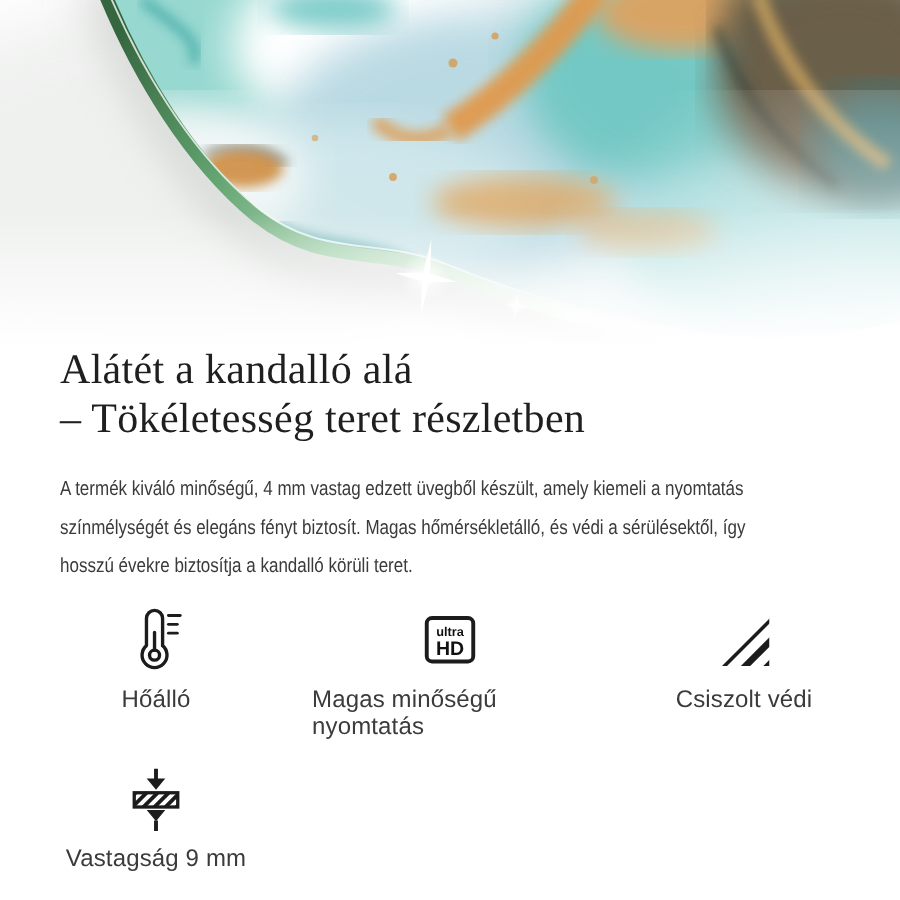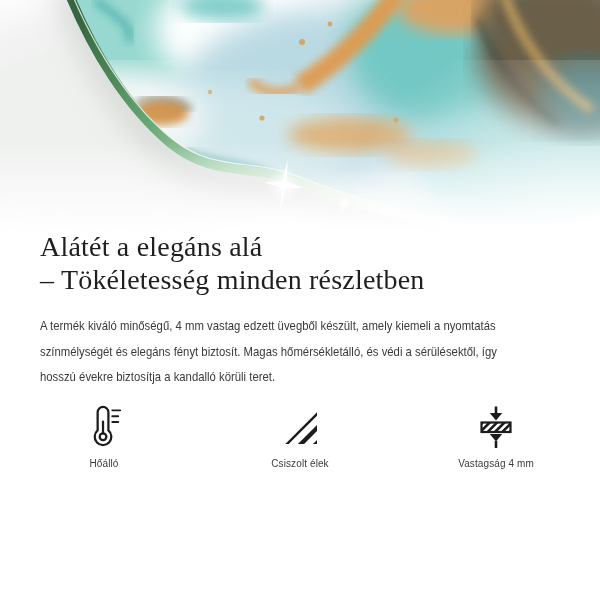--- a/index.html
+++ b/index.html
@@ -21,21 +21,21 @@
     display:block;white-space:nowrap;
     font-size:13.5px;line-height:25.5px;color:#3a3a3a;
   }
   .features{
     position:relative;margin-top:14px;
     display:grid;grid-template-columns:208px 184px 208px;row-gap:16px;
     justify-items:center;
   }
   .feature{display:flex;flex-direction:column;align-items:center;}
   .icon-box{height:46px;display:flex;align-items:center;justify-content:center;}
-  .flabel{margin-top:8px;font-size:10px;color:#3b3b3b;letter-spacing:.1px;}
+  .flabel{margin-top:8px;font-size:16px;color:#3b3b3b;letter-spacing:.1px;}
   .fic{stroke:#1c1c1c;fill:none;stroke-width:2.3;}
 </style>
 </head>
 <body>
 
 <div>
 
   <div class="hero">
     <svg width="600" height="256" viewBox="0 0 600 256">
       <defs>
@@ -125,22 +125,22 @@
       </g>
       <g transform="translate(344,204) rotate(8) scale(0.38)" opacity="0.85">
         <circle r="17" fill="url(#glow)"></circle>
         <path d="M0,-26 L2.3,-3 L21,0 L2.3,3 L0,26 L-2.3,3 L-21,0 L-2.3,-3 Z" fill="#ffffff"></path>
       </g>
     </svg>
   </div>
 
   <div class="content">
     <h1>
-      <span>Alátét a elegáns alá</span>
-      <span>– Tökéletesség minden részletben</span>
+      <span>Alátét a kandalló alá</span>
+      <span>– Tökéletesség teret részletben</span>
     </h1>
     <div class="desc">
       <span>A termék kiváló minőségű, 4 mm vastag edzett üvegből készült, amely kiemeli a nyomtatás</span>
       <span>színmélységét és elegáns fényt biztosít. Magas hőmérsékletálló, és védi a sérülésektől, így</span>
       <span>hosszú évekre biztosítja a kandalló körüli teret.</span>
     </div>
   </div>
 
   <div class="features">
 
@@ -151,56 +151,66 @@
           <circle cx="19" cy="33.5" r="3.4"></circle>
           <line x1="19" y1="18" x2="19" y2="30"></line>
           <line x1="28.5" y1="6.5" x2="36.5" y2="6.5" stroke-width="2"></line>
           <line x1="28.5" y1="12.5" x2="34.5" y2="12.5" stroke-width="2"></line>
           <line x1="28.5" y1="18.5" x2="34.5" y2="18.5" stroke-width="2"></line>
         </svg>
       </div>
       <span class="flabel">Hőálló</span>
     </div>
 
+    <div class="feature">
+      <div class="icon-box">
+        <svg width="40" height="44" viewBox="0 0 40 44">
+          <rect x="4.5" y="7" width="31" height="29" rx="3.5" fill="none" stroke="#1c1c1c" stroke-width="2.6"></rect>
+          <text x="20" y="19" text-anchor="middle" font-family="Liberation Sans, sans-serif" font-size="8.5" font-weight="700" fill="#111">ultra</text>
+          <text x="20" y="31.5" text-anchor="middle" font-family="Liberation Sans, sans-serif" font-size="13" font-weight="800" fill="#111">HD</text>
+        </svg>
+      </div>
+      <span class="flabel">Magas minőségű nyomtatás</span>
+    </div>
 
 
 
     <div class="feature">
       <div class="icon-box">
         <svg width="40" height="40" viewBox="0 0 40 40">
           <defs>
             <clipPath id="triClip">
                 <path d="M3,37 L37,37 L37,3 Z"></path>
               </clipPath>
           </defs>
           <g clip-path="url(#triClip)" stroke="#1c1c1c">
             <line x1="5" y1="39" x2="39" y2="5" stroke-width="2.4"></line>
             <line x1="12" y1="46" x2="46" y2="12" stroke-width="4.4"></line>
             <line x1="19.5" y1="53.5" x2="53.5" y2="19.5" stroke-width="4.4"></line>
             <line x1="27" y1="61" x2="61" y2="27" stroke-width="4.4"></line>
             <line x1="34.5" y1="68.5" x2="68.5" y2="34.5" stroke-width="4.4"></line>
           </g>
         </svg>
       </div>
-      <span class="flabel">Csiszolt élek</span>
+      <span class="flabel">Csiszolt védi</span>
     </div>
 
     <div class="feature">
       <div class="icon-box">
         <svg width="40" height="44" viewBox="0 0 40 44">
           <defs>
             <pattern id="hatchp" width="5.2" height="5.2" patternUnits="userSpaceOnUse" patternTransform="rotate(45)">
               <rect width="5.2" height="5.2" fill="#ffffff"></rect>
               <rect width="2.6" height="5.2" fill="#1c1c1c"></rect>
             </pattern>
           </defs>
           <line x1="20" y1="1.5" x2="20" y2="8.5" stroke="#1c1c1c" stroke-width="2.6"></line>
           <path d="M13.8,8 H26.2 L20,15.5 Z" fill="#1c1c1c"></path>
           <rect x="5.5" y="17.5" width="29" height="9.5" fill="url(#hatchp)" stroke="#1c1c1c" stroke-width="2.2"></rect>
           <path d="M13.8,36.5 H26.2 L20,29 Z" fill="#1c1c1c" transform="rotate(180 20 32.75)"></path>
           <line x1="20" y1="36" x2="20" y2="43" stroke="#1c1c1c" stroke-width="2.6"></line>
         </svg>
       </div>
-      <span class="flabel">Vastagság 4 mm</span>
+      <span class="flabel">Vastagság 9 mm</span>
     </div>
 
   </div>
 </div>
 
 </body></html>

